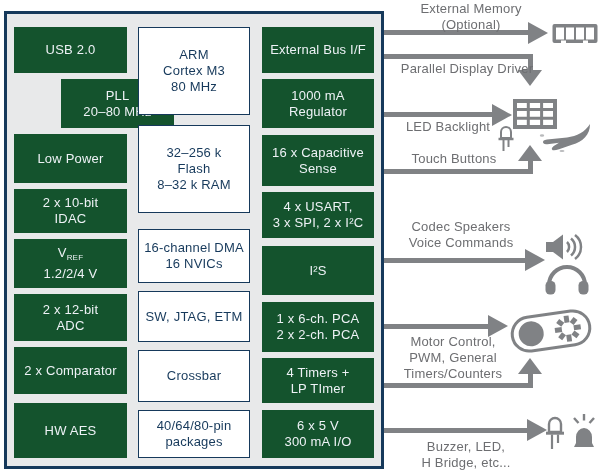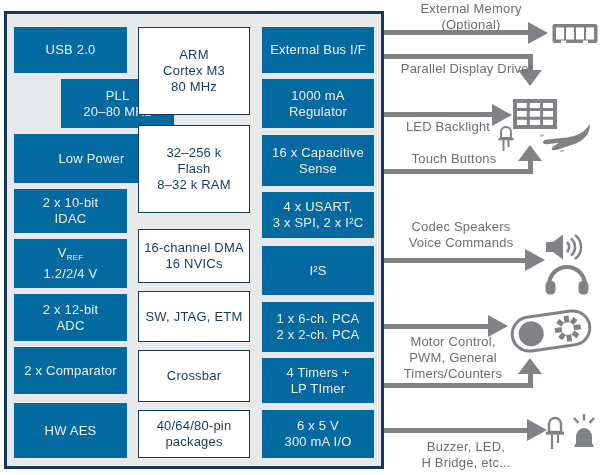--- a/index.html
+++ b/index.html
@@ -3,21 +3,21 @@
 <meta charset="utf-8">
 <style>
   html,body{margin:0;padding:0;background:#fff;}
   .stage{position:relative;width:600px;height:475px;background:#ffffff;
          font-family:"Liberation Sans",sans-serif;overflow:hidden;}
   .box{position:absolute;left:4px;top:11px;width:380px;height:458px;
        border:3px solid #16395b;background:#e8e9ea;box-sizing:border-box;}
   .block{position:absolute;display:flex;align-items:center;justify-content:center;
          text-align:center;font-size:13px;line-height:16px;white-space:pre-line;
          letter-spacing:.2px;}
-  .dark{background:#0369a1;color:#eef2f6;}
+  .dark{background:#14532d;color:#eef2f6;}
   .light{background:#ffffff;border:1px solid #16395b;color:#16395b;box-sizing:border-box;}
   .sub{font-size:8px;vertical-align:-3px;}
   .shaft{position:absolute;height:5px;background:#808285;}
   .vshaft{position:absolute;width:5px;background:#808285;}
   .head-r{position:absolute;width:0;height:0;border-top:11px solid transparent;
           border-bottom:11px solid transparent;border-left:20px solid #808285;}
   .head-d{position:absolute;width:0;height:0;border-left:12px solid transparent;
           border-right:12px solid transparent;border-top:16px solid #808285;}
   .head-u{position:absolute;width:0;height:0;border-left:12px solid transparent;
           border-right:12px solid transparent;border-bottom:16px solid #808285;}
@@ -30,21 +30,21 @@
 
 <div class="stage">
 
   <div class="box"></div>
 
   <div class="block dark" style="left:14px;top:27px;width:113px;height:46px;">
     <span>USB 2.0</span></div>
   <div class="block dark" style="left:14px;top:79px;width:113px;height:49px;margin-left:47px;">
     <span>PLL
 20–80 MHz</span></div>
-  <div class="block dark" style="left:14px;top:134px;width:113px;height:49px;padding-left:21px;">
+  <div class="block dark" style="left:14px;top:134px;width:113px;height:49px;">
     <span>Low Power</span></div>
   <div class="block dark" style="left:14px;top:189px;width:113px;height:44px;">
     <span>2 x 10-bit
 IDAC</span></div>
   <div class="block dark" style="left:14px;top:239px;width:113px;height:49px;">
     <span><span>V</span><sub class="sub">REF</sub><br><span>1.2/2/4 V</span></span></div>
   <div class="block dark" style="left:14px;top:294px;width:113px;height:47px;">
     <span>2 x 12-bit
 ADC</span></div>
   <div class="block dark" style="left:14px;top:347px;width:113px;height:47px;">

